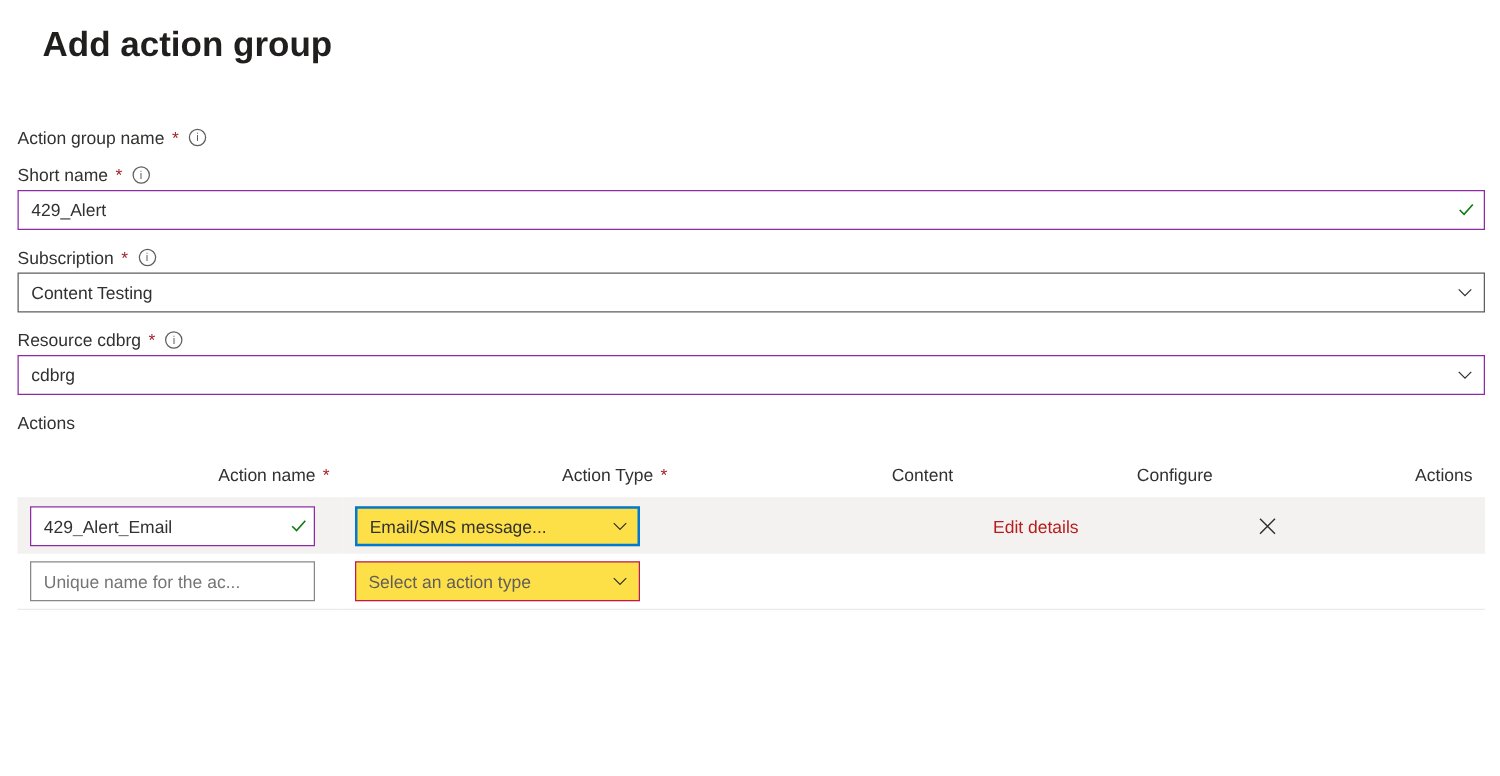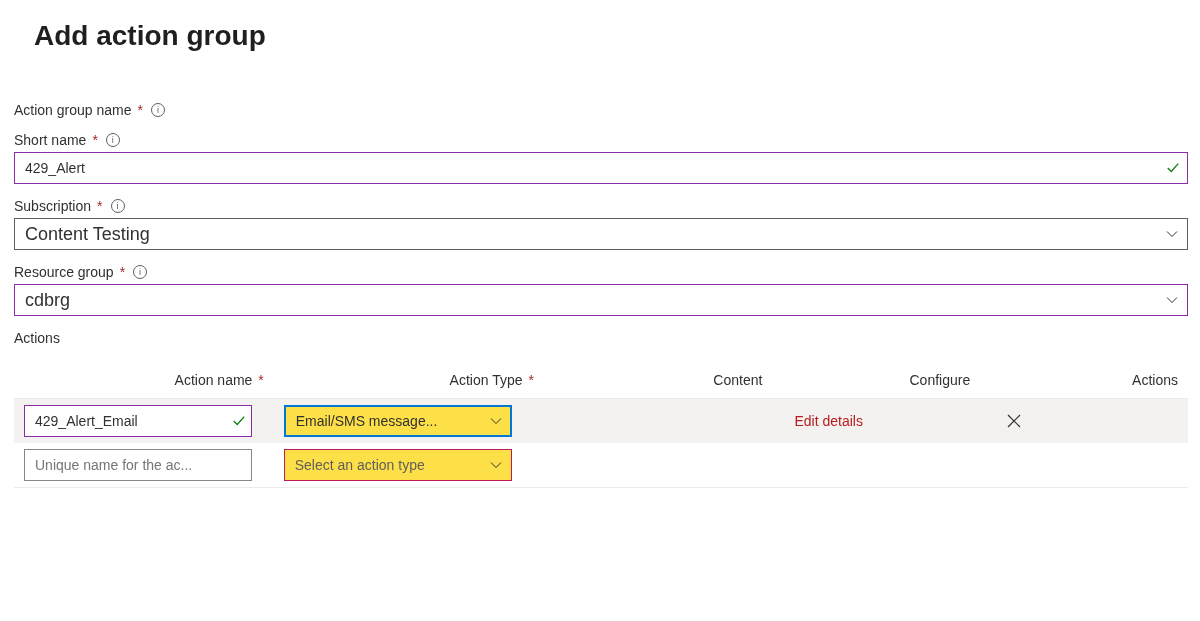--- a/index.html
+++ b/index.html
@@ -70,21 +70,21 @@
     pointer-events: none;
   }
   .select-wrap {
     position: relative;
     width: 100%;
   }
   .select-input {
     width: 100%;
     height: 32px;
     padding: 0 30px 0 10px;
-    font-size: 18px;
+    font-size: 14px;
     border: 1px solid #8a2da5;
     background: #fff;
     color: #323130;
     cursor: pointer;
     font-family: inherit;
     display: flex;
     align-items: center;
   }
   .select-input.gray-border {
     border-color: #605e5c;
@@ -236,21 +236,21 @@
     <span class="chevron">
       <svg width="12" height="12" viewBox="0 0 12 12">
           <path d="M1 3.5 L6 8.5 L11 3.5" stroke="#323130" stroke-width="1" fill="none"></path>
         </svg>
     </span>
   </div>
 </div>
 
 <div class="field-group">
   <div class="field-label">
-    <span>Resource group</span>
+    <span>Resource cdbrg</span>
     <span class="required-star">*</span>
     <span class="info-icon">i</span>
   </div>
   <div class="select-wrap">
     <div class="select-input">cdbrg</div>
     <span class="chevron">
       <svg width="12" height="12" viewBox="0 0 12 12">
           <path d="M1 3.5 L6 8.5 L11 3.5" stroke="#323130" stroke-width="1" fill="none"></path>
         </svg>
     </span>

